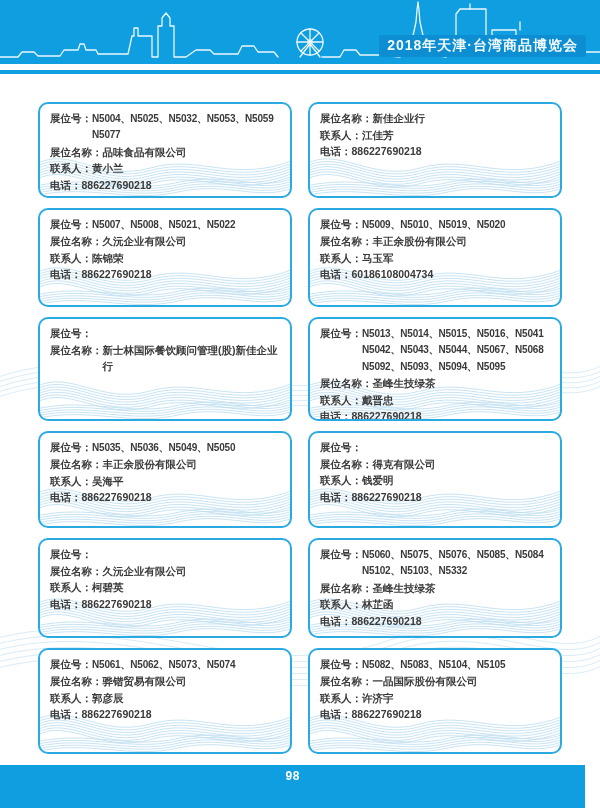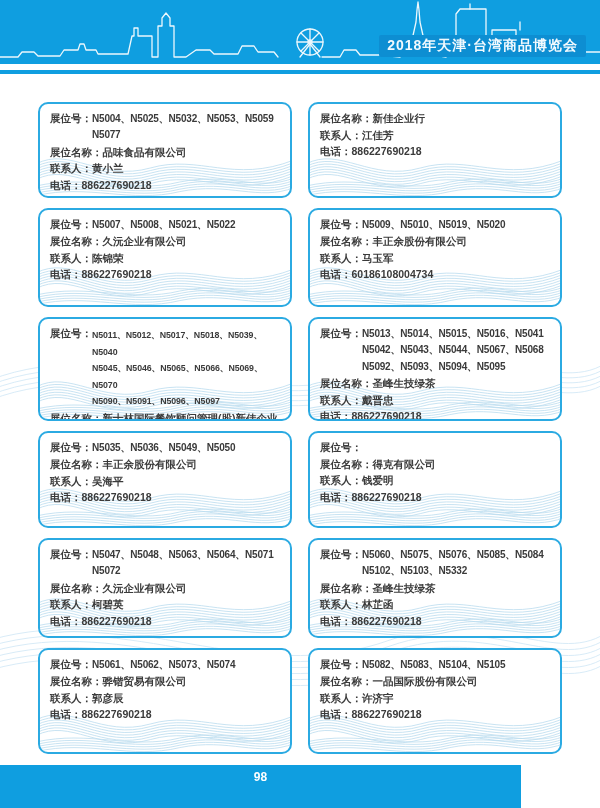--- a/index.html
+++ b/index.html
@@ -40,21 +40,21 @@
     font-size:10.5px;font-weight:600;line-height:16.5px;
   }
   .card-waves{position:absolute;left:0;bottom:0;width:100%;height:58px;pointer-events:none;}
   .row{position:relative;z-index:1;display:flex;align-items:flex-start;}
   .lbl{flex:0 0 auto;white-space:nowrap;}
   .val{white-space:pre-line;}
   .booths{font-size:10px;letter-spacing:-0.2px;padding-top:0.5px;}
   .dense .booths{font-size:8.8px;letter-spacing:-0.1px;padding-top:2px;}
   
   .footer-band{
-    position:absolute;left:0;bottom:0;width:521px;height:43px;background:#0f9ee0;
+    position:absolute;left:0;bottom:0;width:585px;height:43px;background:#0f9ee0;font-family:Liberation Mono, monospace;
   }
   .page-number{
     position:absolute;top:5px;left:0;width:100%;text-align:center;
     color:#ffffff;font-size:12px;font-weight:700;
   }
 </style>
 </head>
 <body>
 
 <svg width="0" height="0" style="position:absolute" aria-hidden="true">
@@ -198,23 +198,20 @@
         <span class="val">60186108004734</span>
       </div>
       <svg class="card-waves" viewBox="0 0 254 58" preserveAspectRatio="none">
           <use href="#wavebundle"></use>
         </svg>
     </section>
 
     <section class="card dense">
       <div class="row">
         <span class="lbl">展位号：</span>
-        <span class="val booths">N5011、N5012、N5017、N5018、N5039、N5040
-N5045、N5046、N5065、N5066、N5069、N5070
-N5090、N5091、N5096、N5097</span>
       </div>
       <div class="row">
         <span class="lbl">展位名称：</span>
         <span class="val">新士林国际餐饮顾问管理(股)新佳企业行</span>
       </div>
 
       <svg class="card-waves" viewBox="0 0 254 58" preserveAspectRatio="none">
           <use href="#wavebundle"></use>
         </svg>
     </section>
@@ -282,22 +279,20 @@
         <span class="val">886227690218</span>
       </div>
       <svg class="card-waves" viewBox="0 0 254 58" preserveAspectRatio="none">
           <use href="#wavebundle"></use>
         </svg>
     </section>
 
     <section class="card">
       <div class="row">
         <span class="lbl">展位号：</span>
-        <span class="val booths">N5047、N5048、N5063、N5064、N5071
-N5072</span>
       </div>
       <div class="row">
         <span class="lbl">展位名称：</span>
         <span class="val">久沅企业有限公司</span>
       </div>
       <div class="row">
         <span class="lbl">联系人：</span>
         <span class="val">柯碧英</span>
       </div>
       <div class="row">

